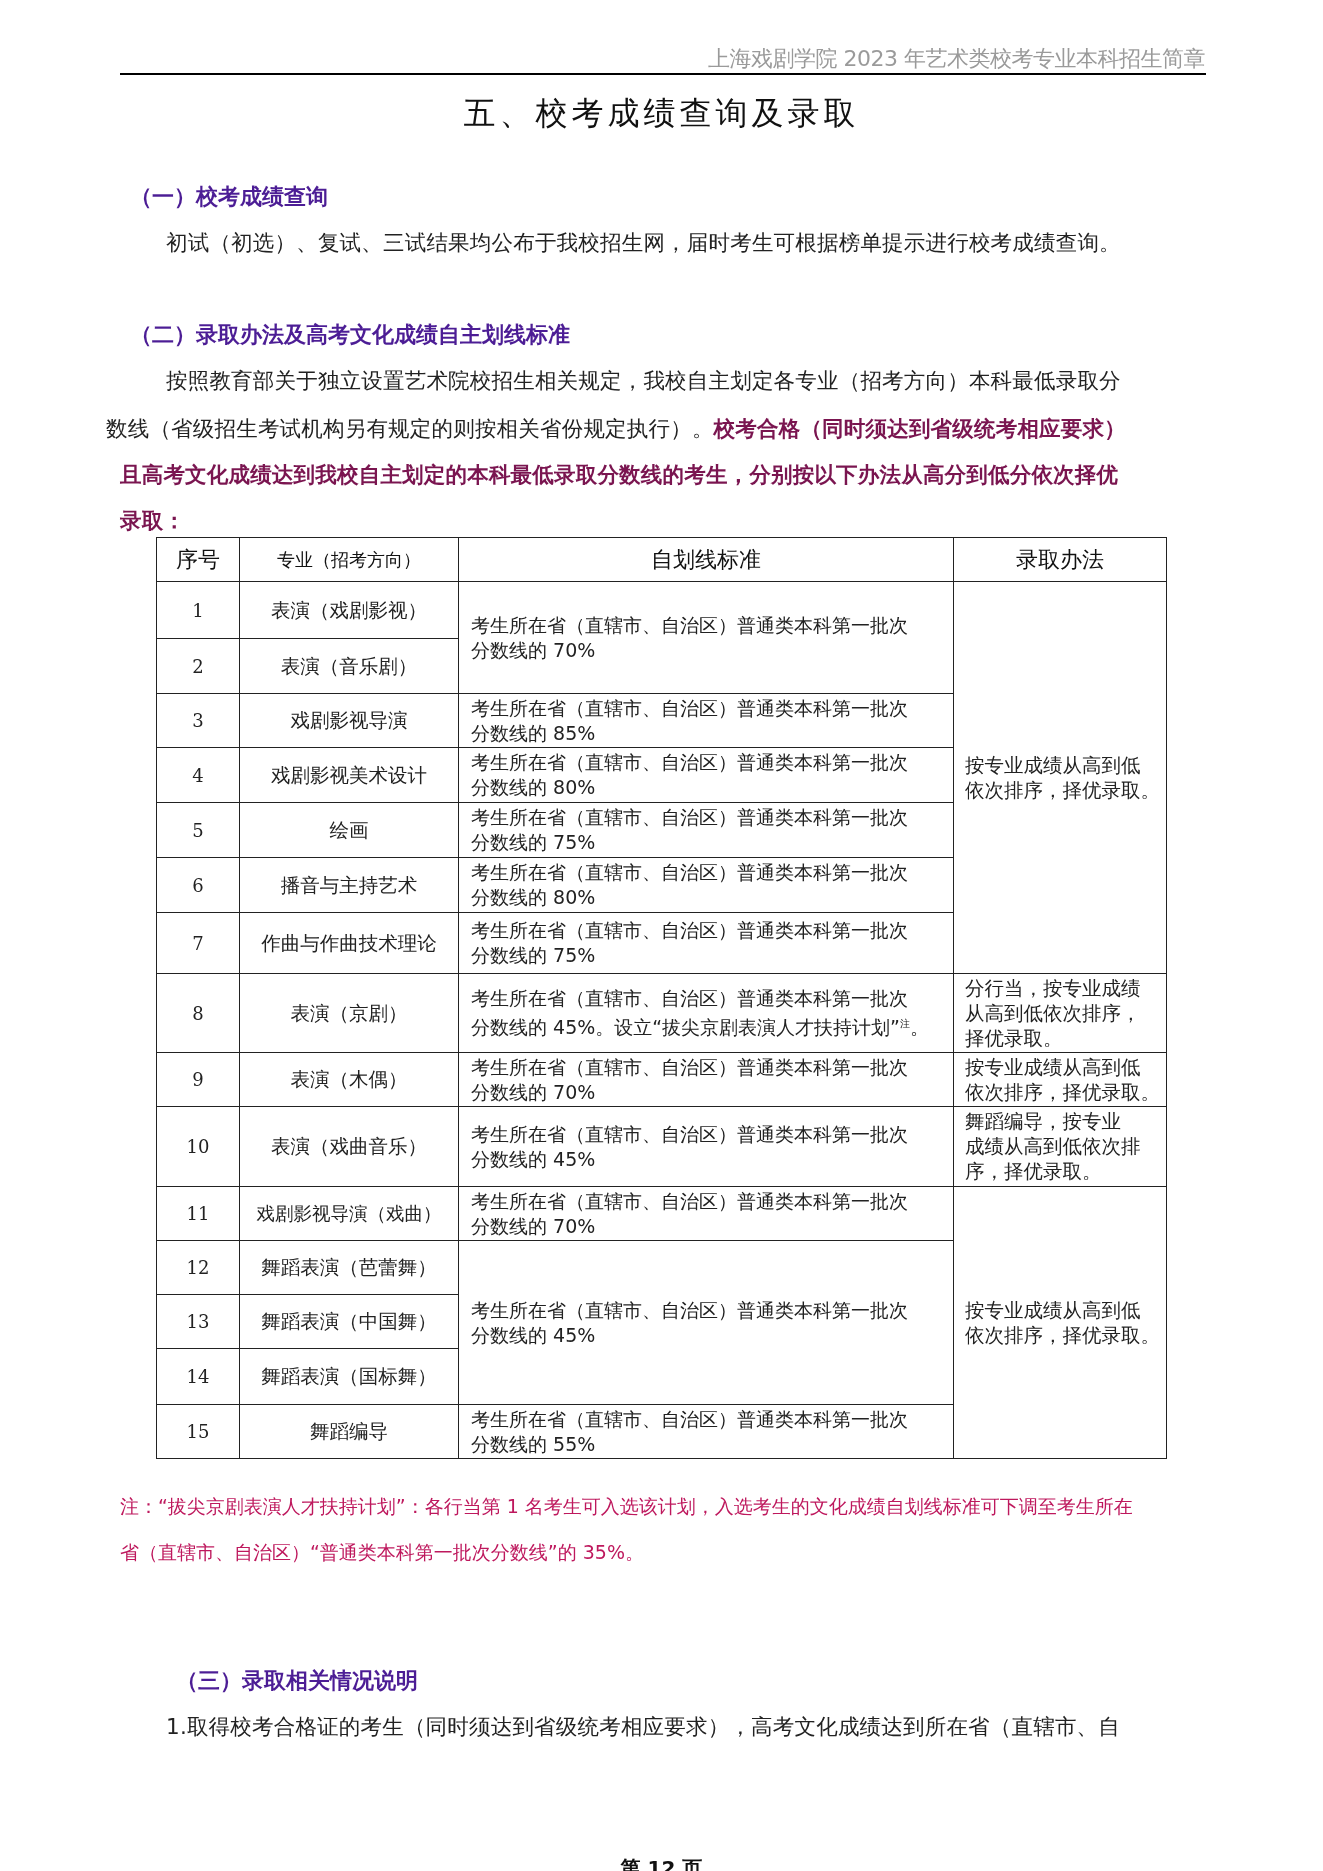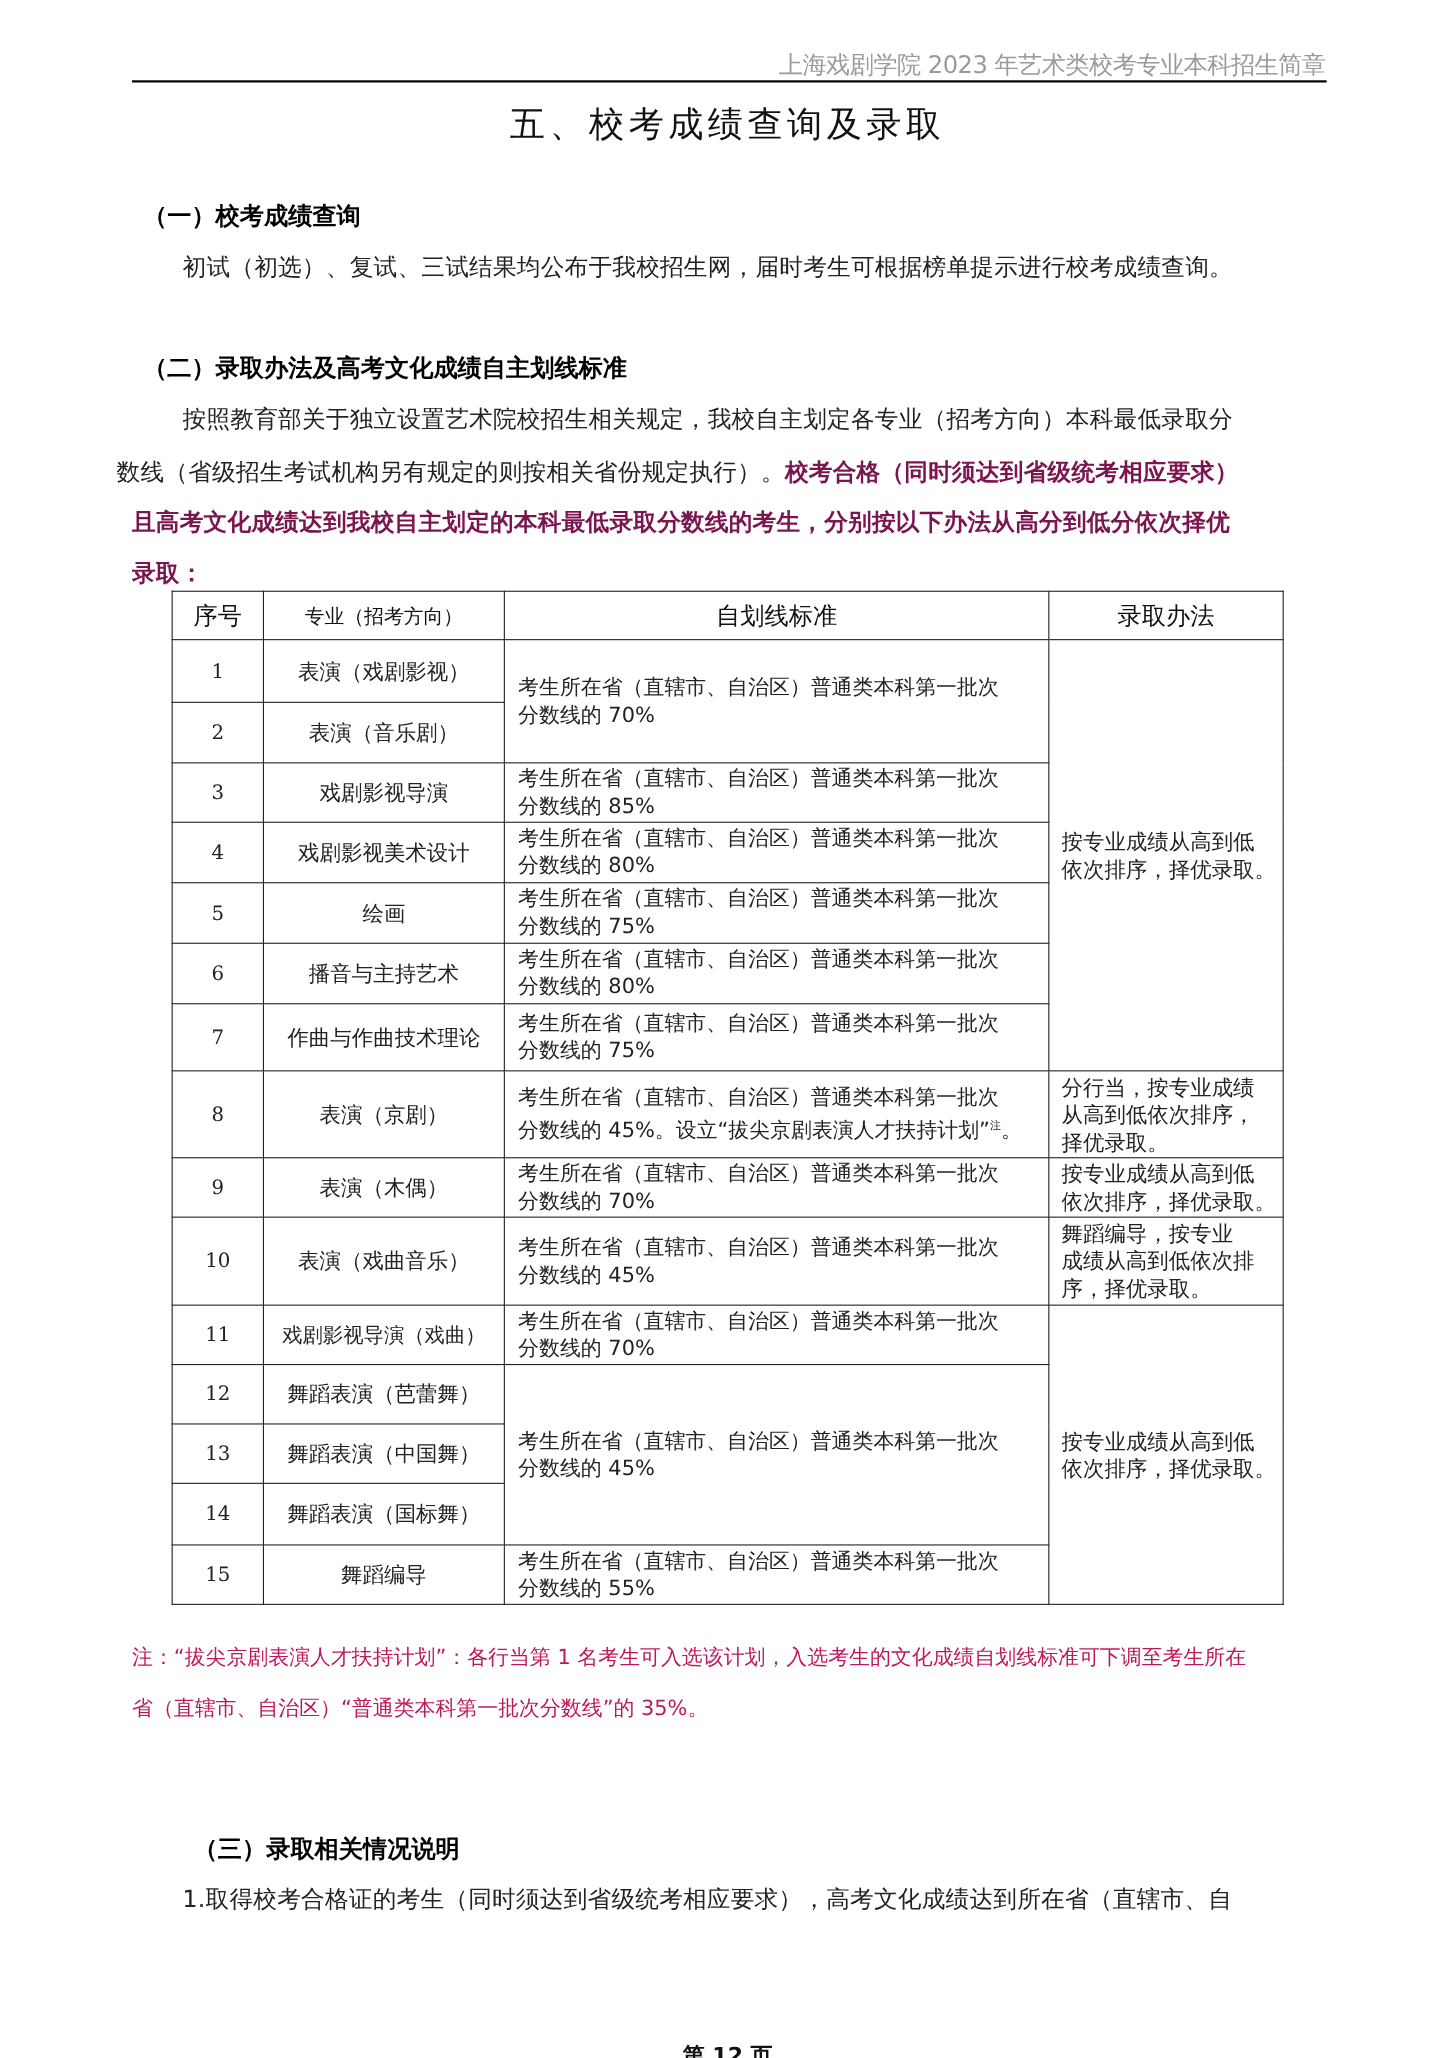--- a/index.html
+++ b/index.html
@@ -5,21 +5,21 @@
   html, body { margin: 0; padding: 0; background: #ffffff; }
   body { width: 1323px; height: 1871px; position: relative; overflow: hidden;
          font-family: "DejaVu Sans", "Liberation Sans", sans-serif; color: #1a1a1a; }
   .abs { position: absolute; }
   .running-header { left: 600px; top: 44px; width: 605px; text-align: right;
          font-size: 22px; color: #9a9a9a; letter-spacing: -0.5px; white-space: nowrap; }
   .header-rule { left: 120px; top: 73px; width: 1086px; height: 2px; background: #000; }
   .chapter-title { left: 0; top: 92px; width: 1323px; text-align: center;
          font-family: Liberation Sans, sans-serif; font-size: 32px;
          letter-spacing: 4px; color: #111; }
-  .sec-heading { font-size: 22px; font-weight: bold; color: #000000; white-space: nowrap; }
+  .sec-heading { font-size: 22px; font-weight: bold; color: #4c1d95; white-space: nowrap; }
   .body-line { font-size: 21.5px; color: #222; white-space: nowrap; letter-spacing: 0.2px; }
   .hl { color: #7a1550; font-weight: bold; }
 
   table.adm { position: absolute; left: 156px; top: 537px; border-collapse: collapse;
          table-layout: fixed; width: 1008px; }
   table.adm td, table.adm th { border: 1.6px solid #222; padding: 0; }
   table.adm th { font-size: 22px; font-weight: normal; color: #111; height: 43px; }
   .c-no { width: 82px; text-align: center; font-family: "DejaVu Serif", "Liberation Serif", serif;
           font-size: 18px; color: #222; }
   .c-major { width: 218px; text-align: center; font-size: 19.5px; color: #222; }

